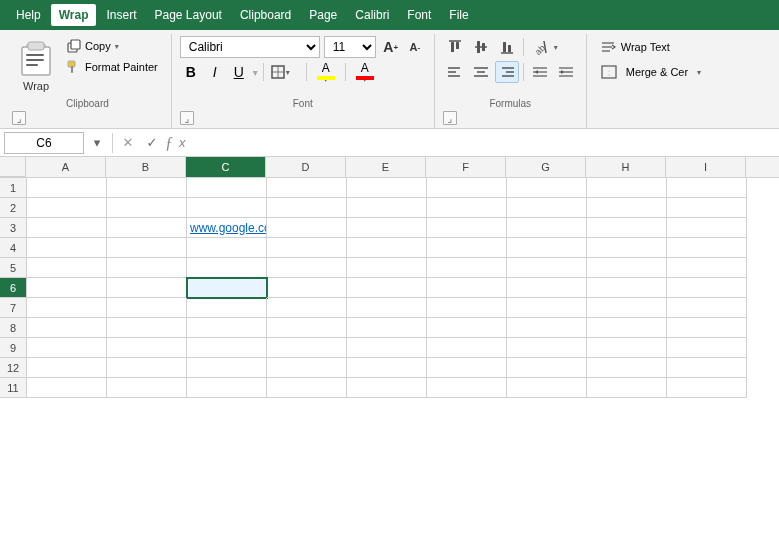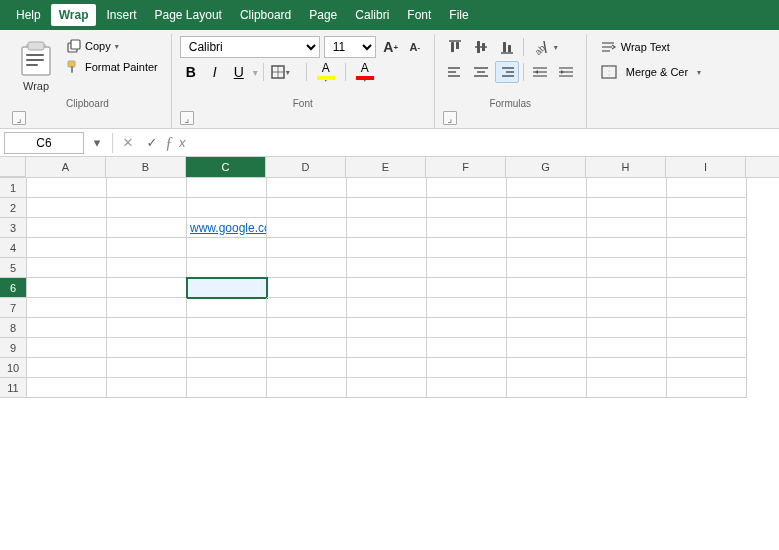--- a/index.html
+++ b/index.html
@@ -333,21 +333,21 @@
     <div class="row-headers">
       <div class="row-header">1</div>
       <div class="row-header">2</div>
       <div class="row-header">3</div>
       <div class="row-header">4</div>
       <div class="row-header">5</div>
       <div class="row-header selected">6</div>
       <div class="row-header">7</div>
       <div class="row-header">8</div>
       <div class="row-header">9</div>
-      <div class="row-header">10</div>
+      <div class="row-header">12</div>
       <div class="row-header">11</div>
     </div>
 
     <div class="grid-cols">
 
       <div class="grid-row">
         <div class="grid-cell" style="width:80px;"></div>
         <div class="grid-cell" style="width:80px;"></div>
         <div class="grid-cell" style="width:80px;"></div>
         <div class="grid-cell" style="width:80px;"></div>

